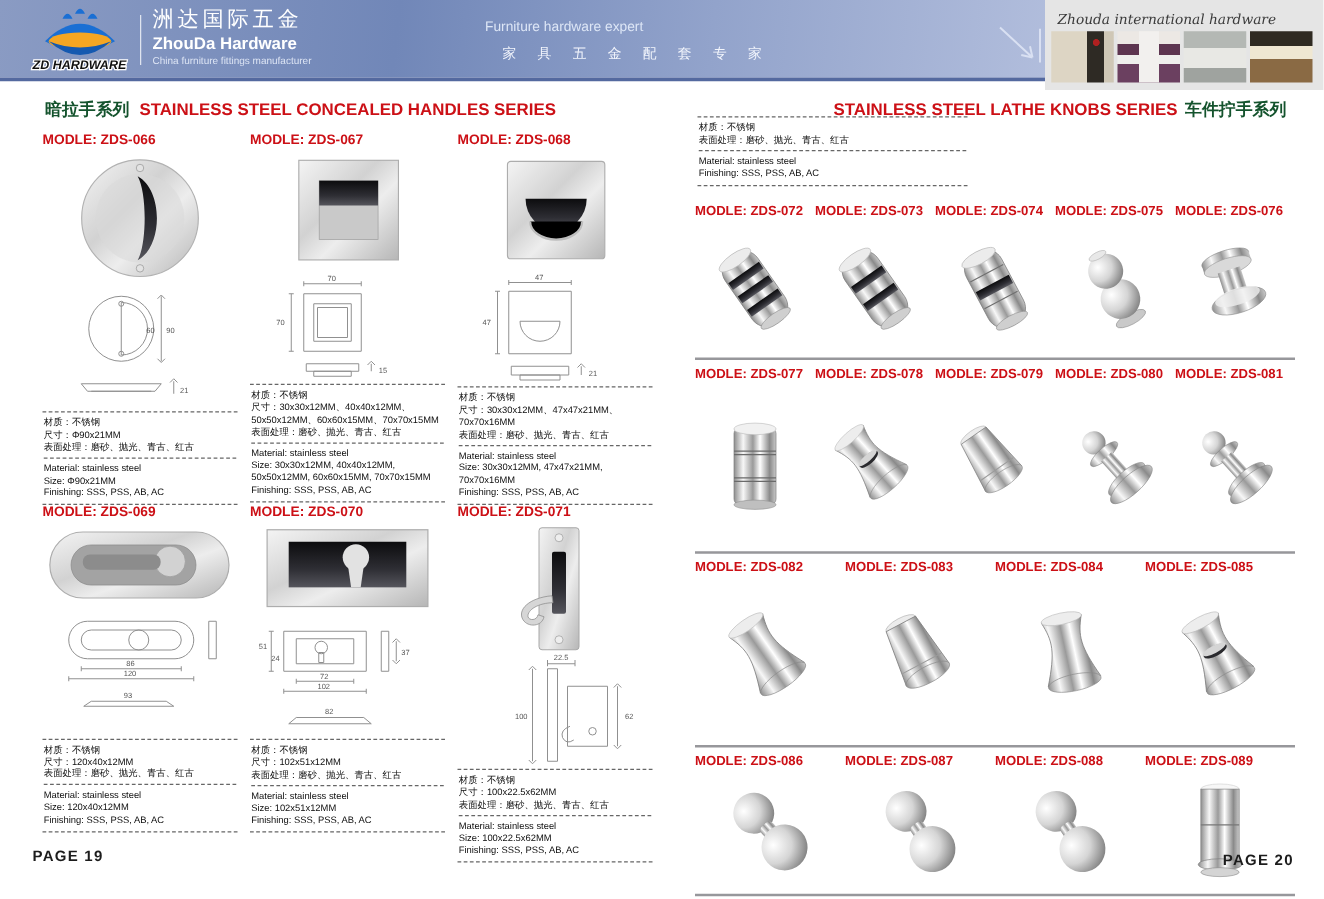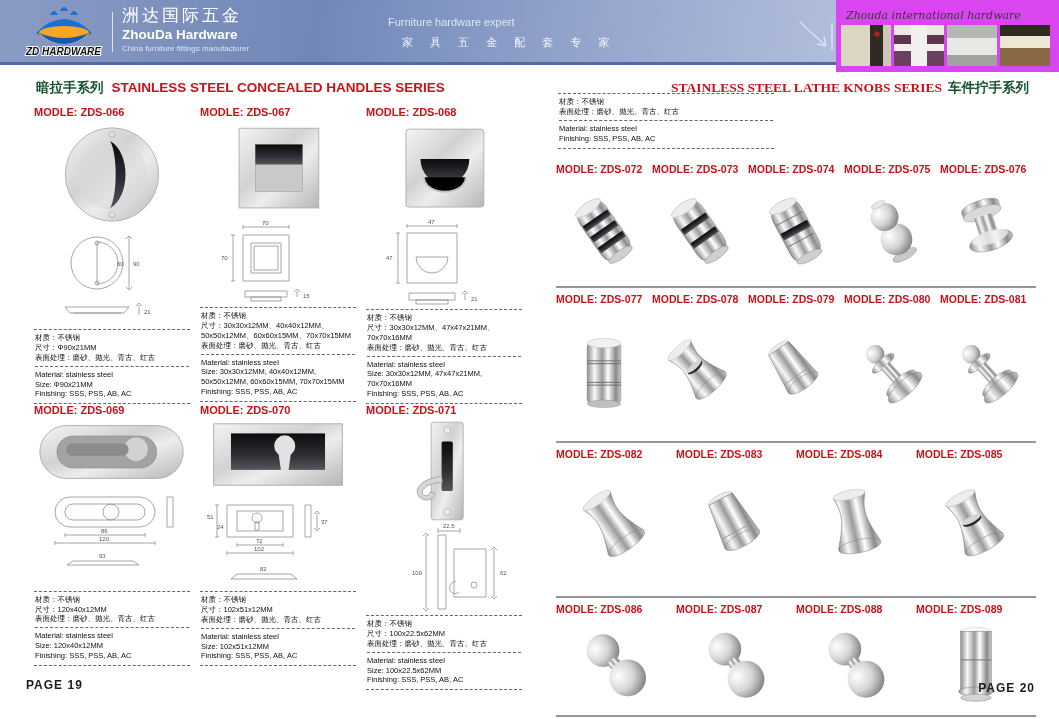--- a/index.html
+++ b/index.html
@@ -13,35 +13,35 @@
   .logo{position:absolute;left:16px;top:3px;width:96px;height:56px;}
   .vline{position:absolute;left:112px;top:12px;width:1px;height:40px;background:rgba(255,255,255,.75);}
   .brandblock{position:absolute;left:122px;top:6px;color:#fff;line-height:1.15;}
   .cn-title{font-size:17px;letter-spacing:3px;font-weight:400;}
   .en-title{font-size:13.5px;font-weight:bold;margin-top:1px;}
   .tagline{font-size:8px;color:#dce4f4;margin-top:2px;}
   .expert{position:absolute;left:388px;top:16px;}
   .expert-en{font-size:11px;color:#dde6f6;}
   .expert-cn{font-size:11px;letter-spacing:7px;color:#f2f5fc;margin-top:7px;margin-left:14px;text-align:center;}
   .arrow{position:absolute;left:796px;top:20px;}
-  .header-right{position:absolute;left:836px;top:0;width:223px;height:72px;background:#d946ef;}
+  .header-right{position:absolute;left:836px;top:0;width:223px;height:72px;background:#e5e5e5;}
   .script{font-family:"DejaVu Serif",serif;font-style:italic;font-size:11px;color:#3a3a3a;
           margin:9px 0 3px 10px;white-space:nowrap;}
   .photos{display:flex;gap:3px;padding-left:5px;}
   .photo{width:50px;height:41px;}
   .photo.p1{background:radial-gradient(circle at 72% 22%,#b02020 0 2.5px,transparent 3px),
             linear-gradient(90deg,#ddd5c4 0 58%,#2e2a24 58% 84%,#cfc7b6 84%);}
   .photo.p2{background:linear-gradient(90deg,transparent 0 34%,#f2f0ee 34% 66%,transparent 66%),
             linear-gradient(180deg,#ece8e4 0 24%,#5d3550 24% 46%,#efefed 46% 64%,#6b4060 64%);}
   .photo.p3{background:linear-gradient(180deg,#b4b8b4 0 32%,#e8e8e4 32% 72%,#9fa39f 72%);}
   .photo.p4{background:linear-gradient(180deg,#2f2a22 0 28%,#efe7d2 28% 55%,#8a6a44 55%);}
 
   
   .ltitle{position:absolute;left:36px;top:79px;font-size:13.5px;font-weight:bold;white-space:nowrap;}
-  .rtitle{position:absolute;right:30px;top:79px;font-size:13.5px;font-weight:bold;white-space:nowrap;font-family:Liberation Serif, serif;}
+  .rtitle{position:absolute;right:30px;top:79px;font-size:13.5px;font-weight:bold;white-space:nowrap;}
   .blk{color:#14532d;} .red{color:#cc1016;}
   .ltitle .blk{margin-right:8px;} .rtitle .blk{margin-left:6px;}
 
   
   .lgrid{position:absolute;left:34px;top:106px;width:492px;display:grid;
          grid-template-columns:156px 156px 156px;grid-template-rows:292px 262px;column-gap:10px;row-gap:6px;}
   .lcell{display:flex;flex-direction:column;}
   .lmodel{font-size:11px;font-weight:bold;color:#cc1016;margin-bottom:3px;white-space:nowrap;}
   .photo-area{display:flex;justify-content:center;align-items:center;}
   .draw-area{display:flex;justify-content:center;align-items:flex-start;flex:1;}

